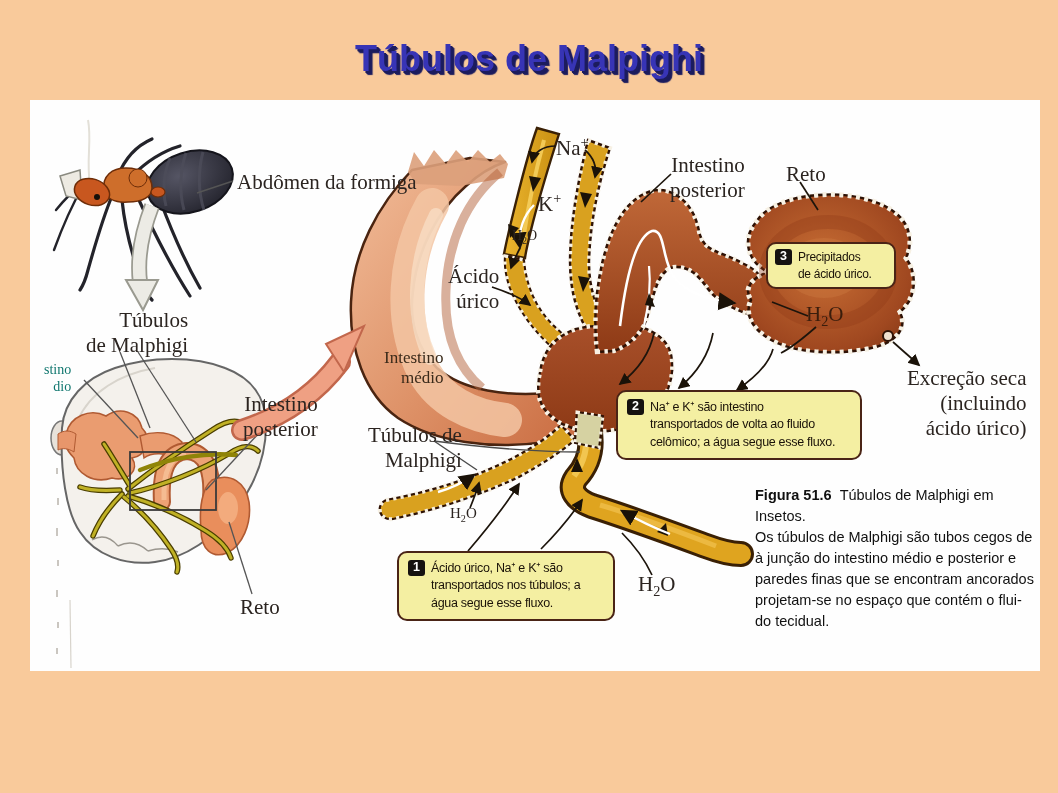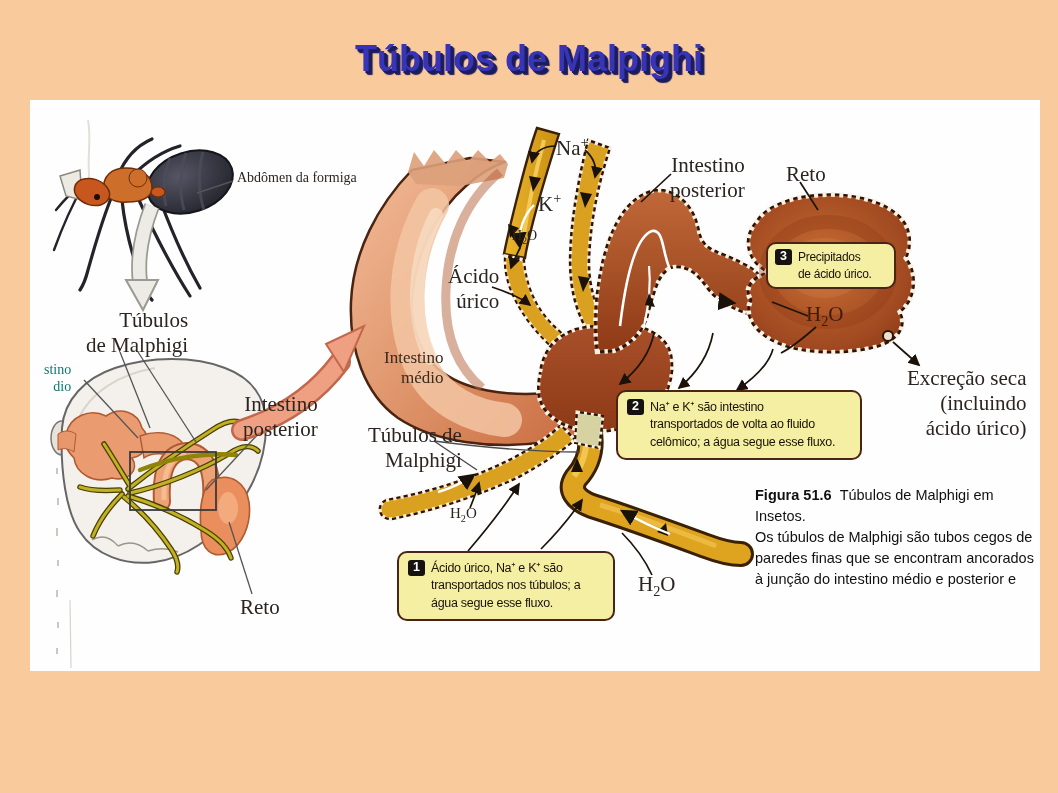--- a/index.html
+++ b/index.html
@@ -248,21 +248,21 @@
 
     <g>
       <path d="M 242,430 C 282,417 316,394 340,362" fill="none" stroke="#C2674C" stroke-width="22" stroke-linecap="round"></path>
       <path d="M 242,430 C 282,417 316,394 340,362" fill="none" stroke="#EFA083" stroke-width="17" stroke-linecap="round"></path>
       <polygon points="326,344 364,326 344,372" fill="#EFA083" stroke="#C2674C" stroke-width="2"></polygon>
     </g>
   </svg>
 
   <div id="slide-title">Túbulos de Malpighi</div>
 
-  <div class="lbl" style="left:237px; top:170px; font-size:14px;">Abdômen da formiga</div>
+  <div class="lbl" style="left:237px; top:170px; font-size:21px;">Abdômen da formiga</div>
   <div class="lbl" style="left:86px; top:308px;">
     <span class="ln">Túbulos</span>
     <span class="ln">de Malphigi</span>
   </div>
   <div class="lbl lbl-gray" style="left:44px; top:362px;">
     <span class="ln">stino</span>
     <span class="ln">dio</span>
   </div>
   <div class="lbl" style="left:243px; top:392px;">
     <span class="ln">Intestino</span>
@@ -332,16 +332,18 @@
     <span class="txt">
       <span class="ln">Precipitados</span>
       <span class="ln">de ácido úrico.</span>
     </span>
   </div>
 
   <div id="caption">
     <div class="cap-line"><span class="b">Figura 51.6</span>&nbsp;&nbsp;<span>Túbulos de Malphigi em</span></div>
     <div class="cap-line">Insetos.</div>
     <div class="cap-line">Os túbulos de Malphigi são tubos cegos de</div>
+    <div class="cap-line">à junção do intestino médio e posterior e</div>
     <div class="cap-line">paredes finas que se encontram ancorados</div>
-    <div class="cap-line">à junção do intestino médio e posterior e</div>
+    <div class="cap-line">projetam-se no espaço que contém o flui-</div>
+    <div class="cap-line">do tecidual.</div>
   </div>
 </div>
 
 </body></html>

